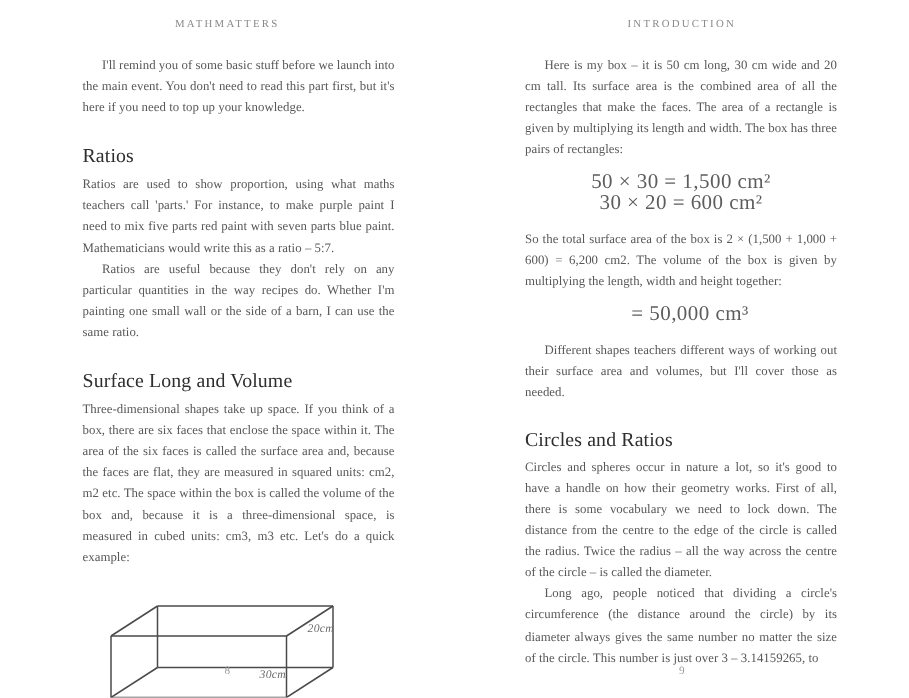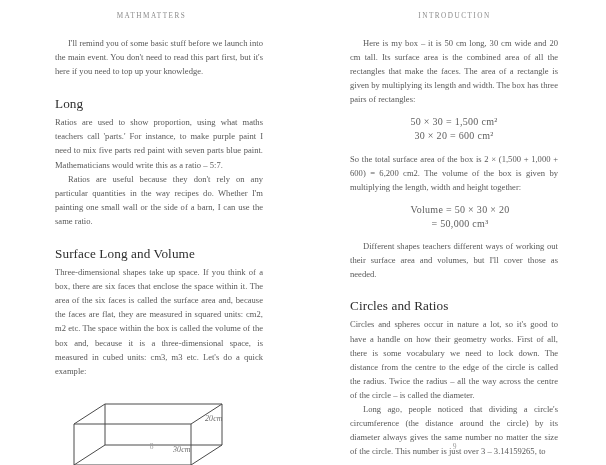--- a/index.html
+++ b/index.html
@@ -72,21 +72,21 @@
     color: #2e2e2e;
     letter-spacing: 0.1px;
   }
   .h2-wrap { margin-top: 17px; margin-bottom: 3px; }
   .h2-wrap.tight { margin-top: 16px; }
   .eq-block {
     margin: 9px 0 9px 0;
     text-align: center;
   }
   .eq-line {
-    font-size: 10px;
+    font-size: 14px;
     line-height: 13.6px;
     color: #5d5d5d;
     white-space: nowrap;
     letter-spacing: 0.3px;
   }
   .eq-block.indent-right { margin-left: 12px; }
 
   .figure {
     position: relative;
     margin: 10px 0 0 0;
@@ -112,21 +112,21 @@
 
   <div class="page page-left">
 
     <div class="running-head">MATHMATTERS</div>
 
     <div class="col">
 
       <p class="indent">I'll remind you of some basic stuff before we launch into the main event. You don't need to read this part first, but it's here if you need to top up your knowledge.</p>
 
       <div class="h2-wrap">
-        <h2>Long</h2>
+        <h2>Ratios</h2>
       </div>
 
       <p>Ratios are used to show proportion, using what maths teachers call 'parts.' For instance, to make purple paint I need to mix five parts red paint with seven parts blue paint. Mathematicians would write this as a ratio – 5:7.</p>
 
       <p class="indent">Ratios are useful because they don't rely on any particular quantities in the way recipes do. Whether I'm painting one small wall or the side of a barn, I can use the same ratio.</p>
 
       <div class="h2-wrap">
         <h2>Surface Long and Volume</h2>
       </div>
 
@@ -171,21 +171,20 @@
       <p class="indent">Here is my box – it is 50 cm long, 30 cm wide and 20 cm tall. Its surface area is the combined area of all the rectangles that make the faces. The area of a rectangle is given by multiplying its length and width. The box has three pairs of rectangles:</p>
 
       <div class="eq-block">
         <div class="eq-line">50 × 30 = 1,500 cm²</div>
         <div class="eq-line">30 × 20 = 600 cm²</div>
       </div>
 
       <p>So the total surface area of the box is 2 × (1,500 + 1,000 + 600) = 6,200 cm2. The volume of the box is given by multiplying the length, width and height together:</p>
 
       <div class="eq-block indent-right">
-        <div class="eq-line">Volume = 50 × 30 × 20</div>
         <div class="eq-line">= 50,000 cm³</div>
       </div>
 
       <p class="indent">Different shapes teachers different ways of working out their surface area and volumes, but I'll cover those as needed.</p>
 
       <div class="h2-wrap tight">
         <h2>Circles and Ratios</h2>
       </div>
 
       <p>Circles and spheres occur in nature a lot, so it's good to have a handle on how their geometry works. First of all, there is some vocabulary we need to lock down. The distance from the centre to the edge of the circle is called the radius. Twice the radius – all the way across the centre of the circle – is called the diameter.</p>

